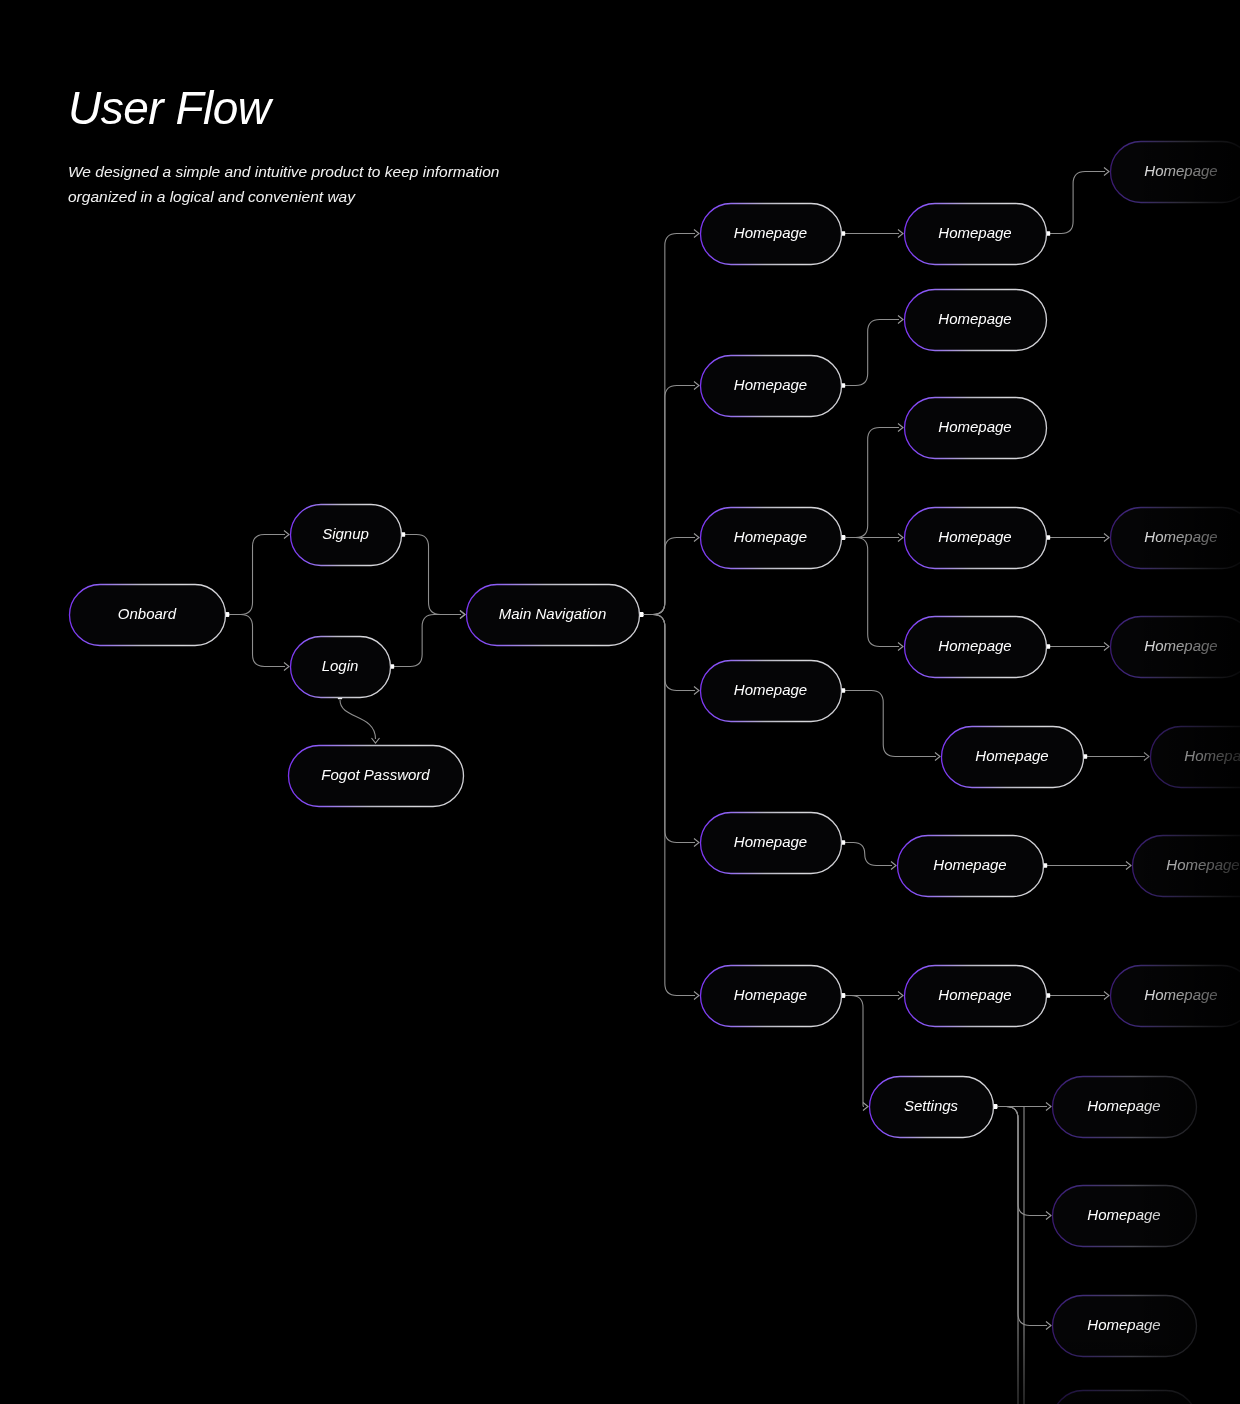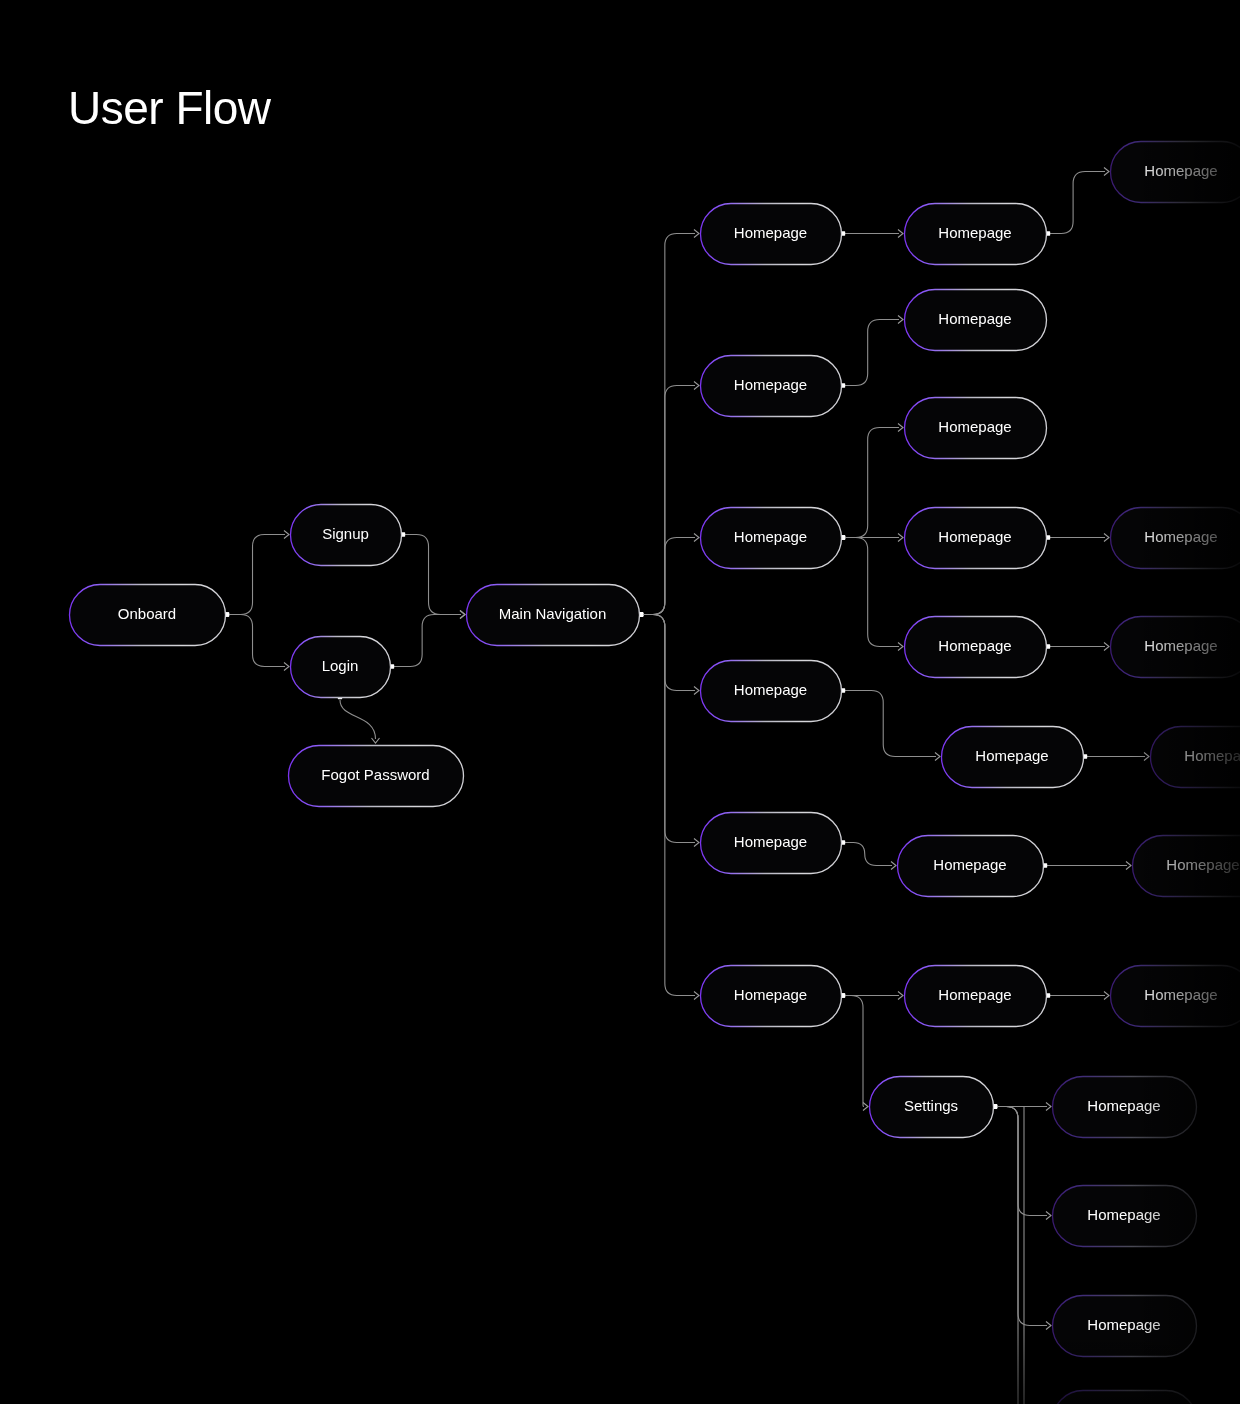--- a/index.html
+++ b/index.html
@@ -14,20 +14,21 @@
     font-family: "Liberation Sans", "DejaVu Sans", sans-serif;
     color: #ffffff;
     position: relative;
   }
   #stage {
     position: relative;
     width: 1240px;
     height: 1404px;
     background: #000000;
     overflow: hidden;
+    font-style: italic;
   }
   .header { position: absolute; left: 68px; top: 84px; width: 620px; }
   .page-title {
     font-size: 46px;
     font-weight: 400;
     letter-spacing: -0.5px;
     line-height: 1.05;
     margin: 0 0 28px 0;
     color: #ffffff;
   }
@@ -63,20 +64,21 @@
   .arrow-head { fill: none; stroke: #9a9a9a; stroke-width: 1.1; }
   .fade-mask { pointer-events: none; }
 </style>
 </head>
 <body>
 
 <div id="stage">
 
   <div class="header">
     <h1 class="page-title">User Flow</h1>
+    <p class="page-subtitle">We designed a simple and intuitive product to keep information organized in a logical and convenient way</p>
   </div>
 
   <svg id="flow-svg" viewBox="0 0 1240 1404" xmlns="http://www.w3.org/2000/svg">
     <defs>
       <linearGradient id="pillStroke" x1="0" y1="0" x2="1" y2="0">
         <stop offset="0%" stop-color="#7b34f0"></stop>
         <stop offset="16%" stop-color="#8b5cf6"></stop>
         <stop offset="46%" stop-color="#b9b9c4"></stop>
         <stop offset="72%" stop-color="#d6d6da"></stop>
         <stop offset="100%" stop-color="#cfcfd4"></stop>

